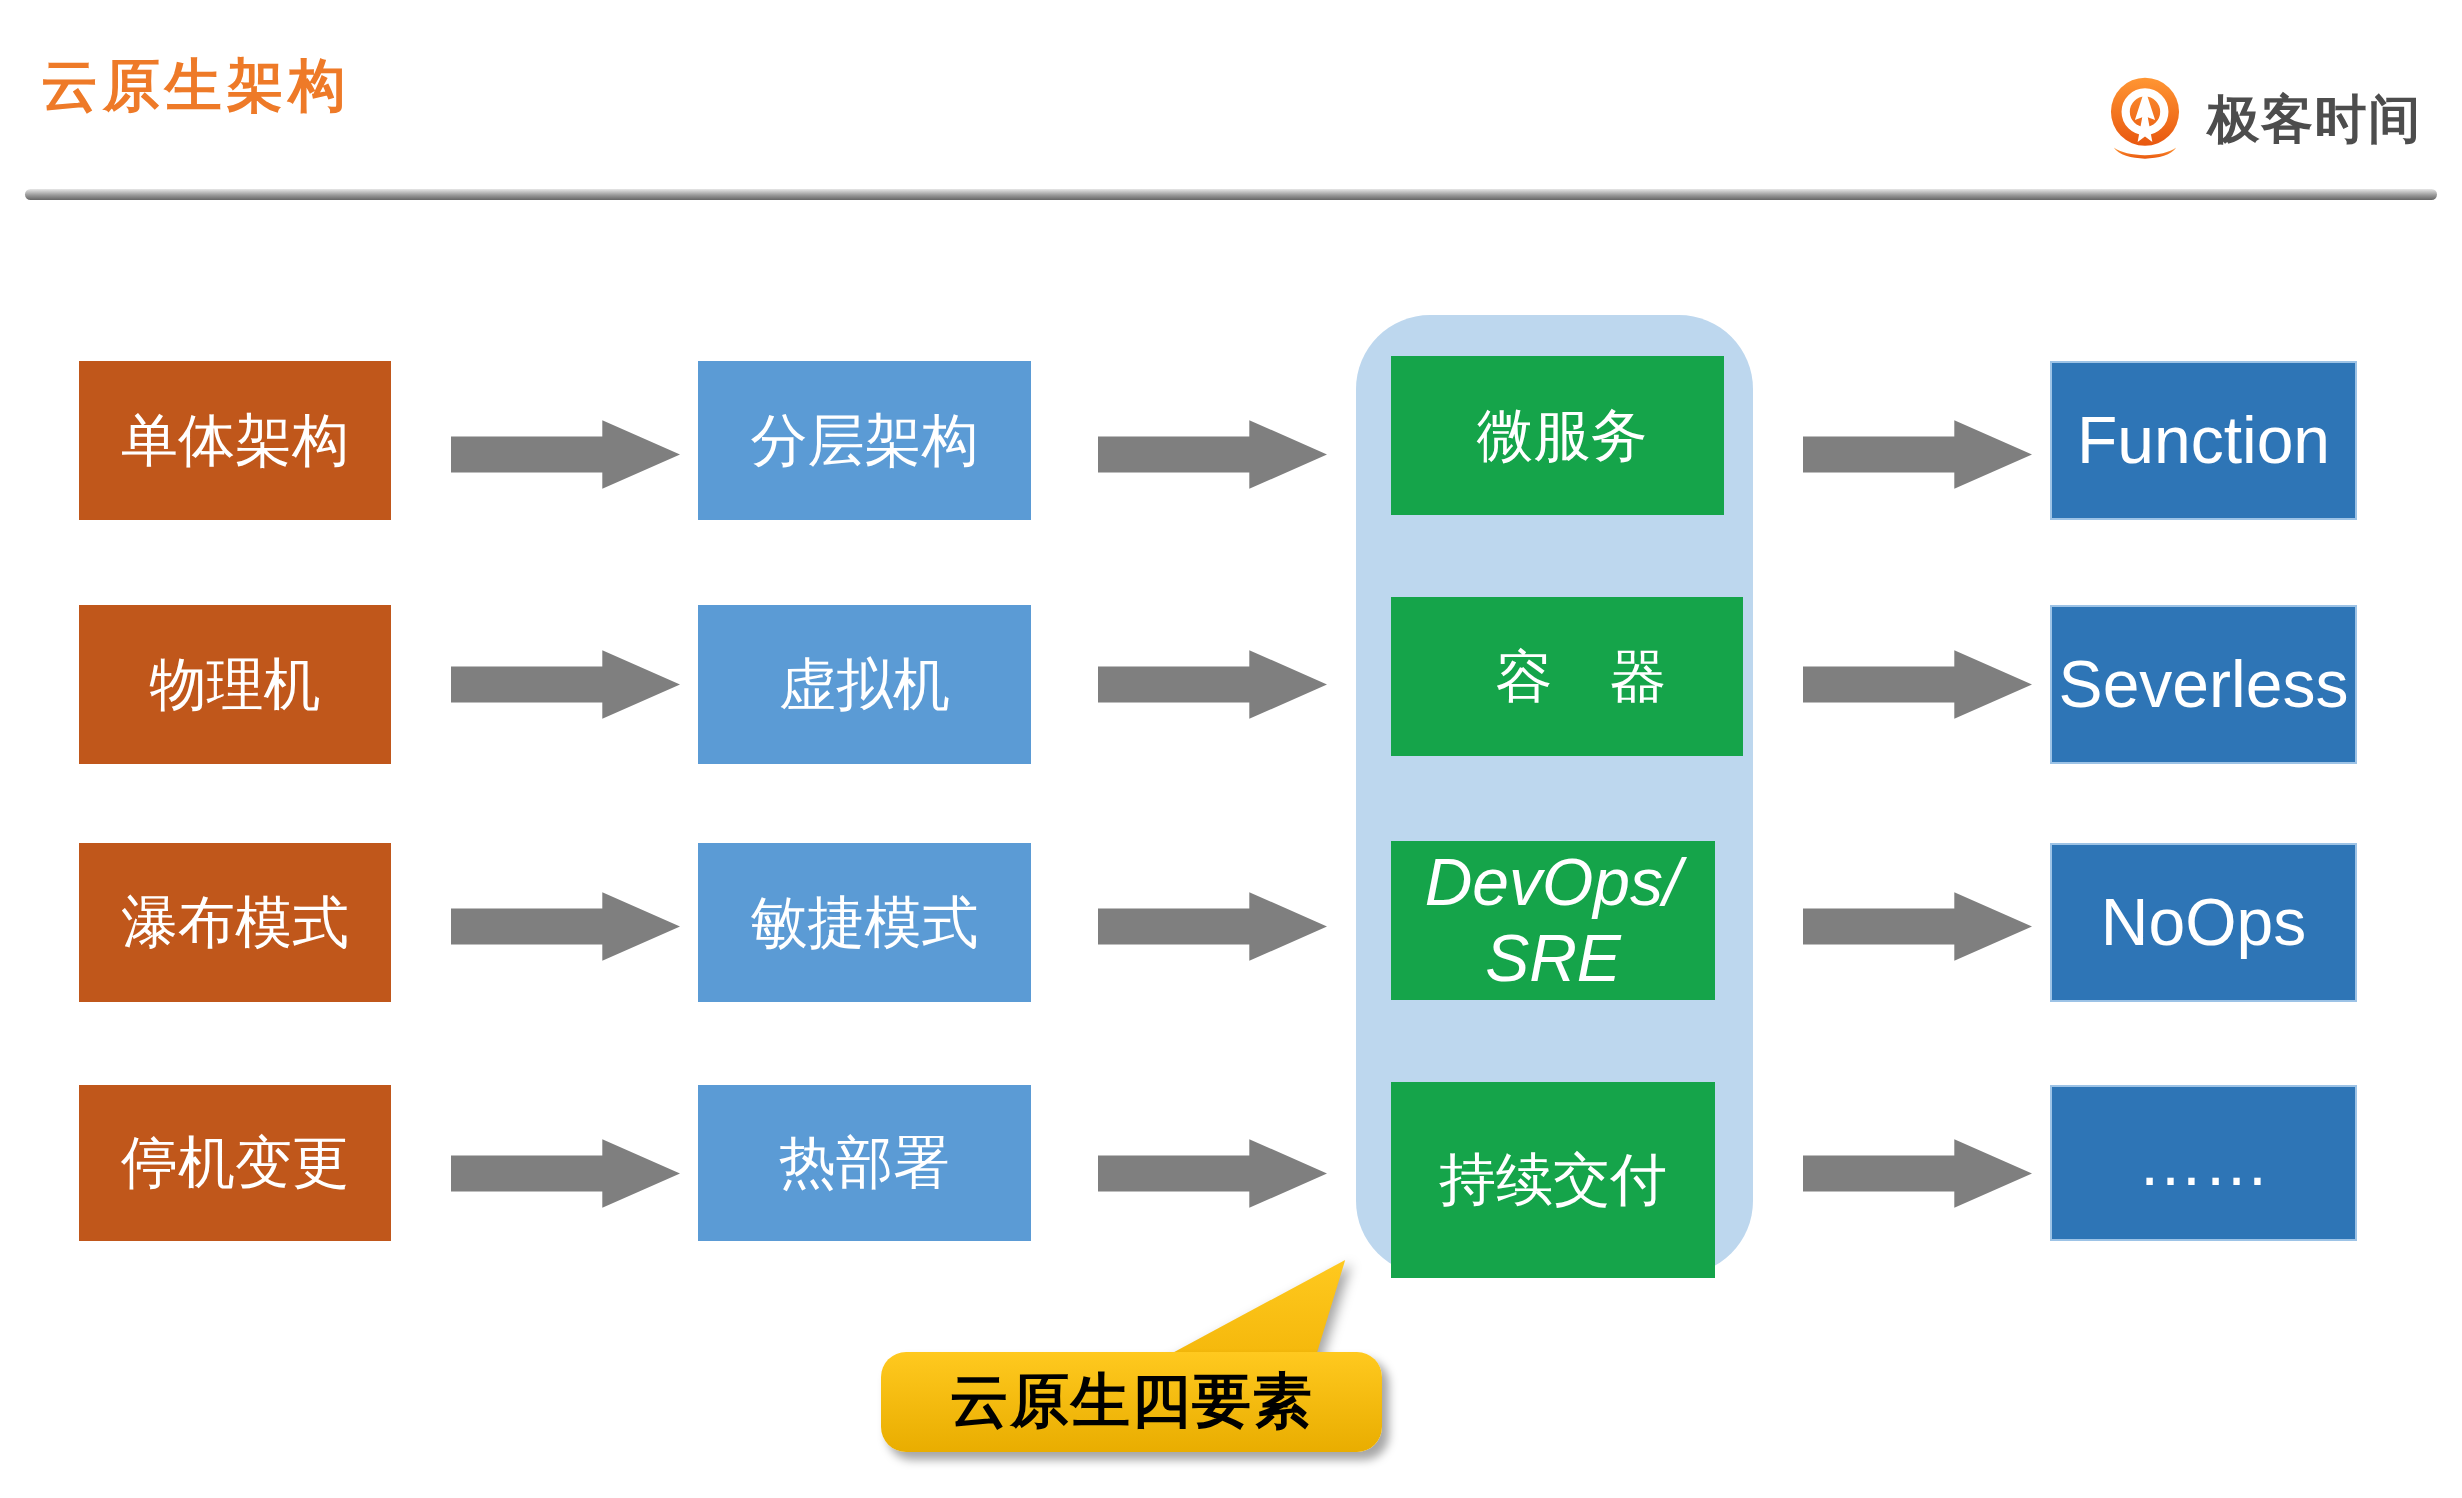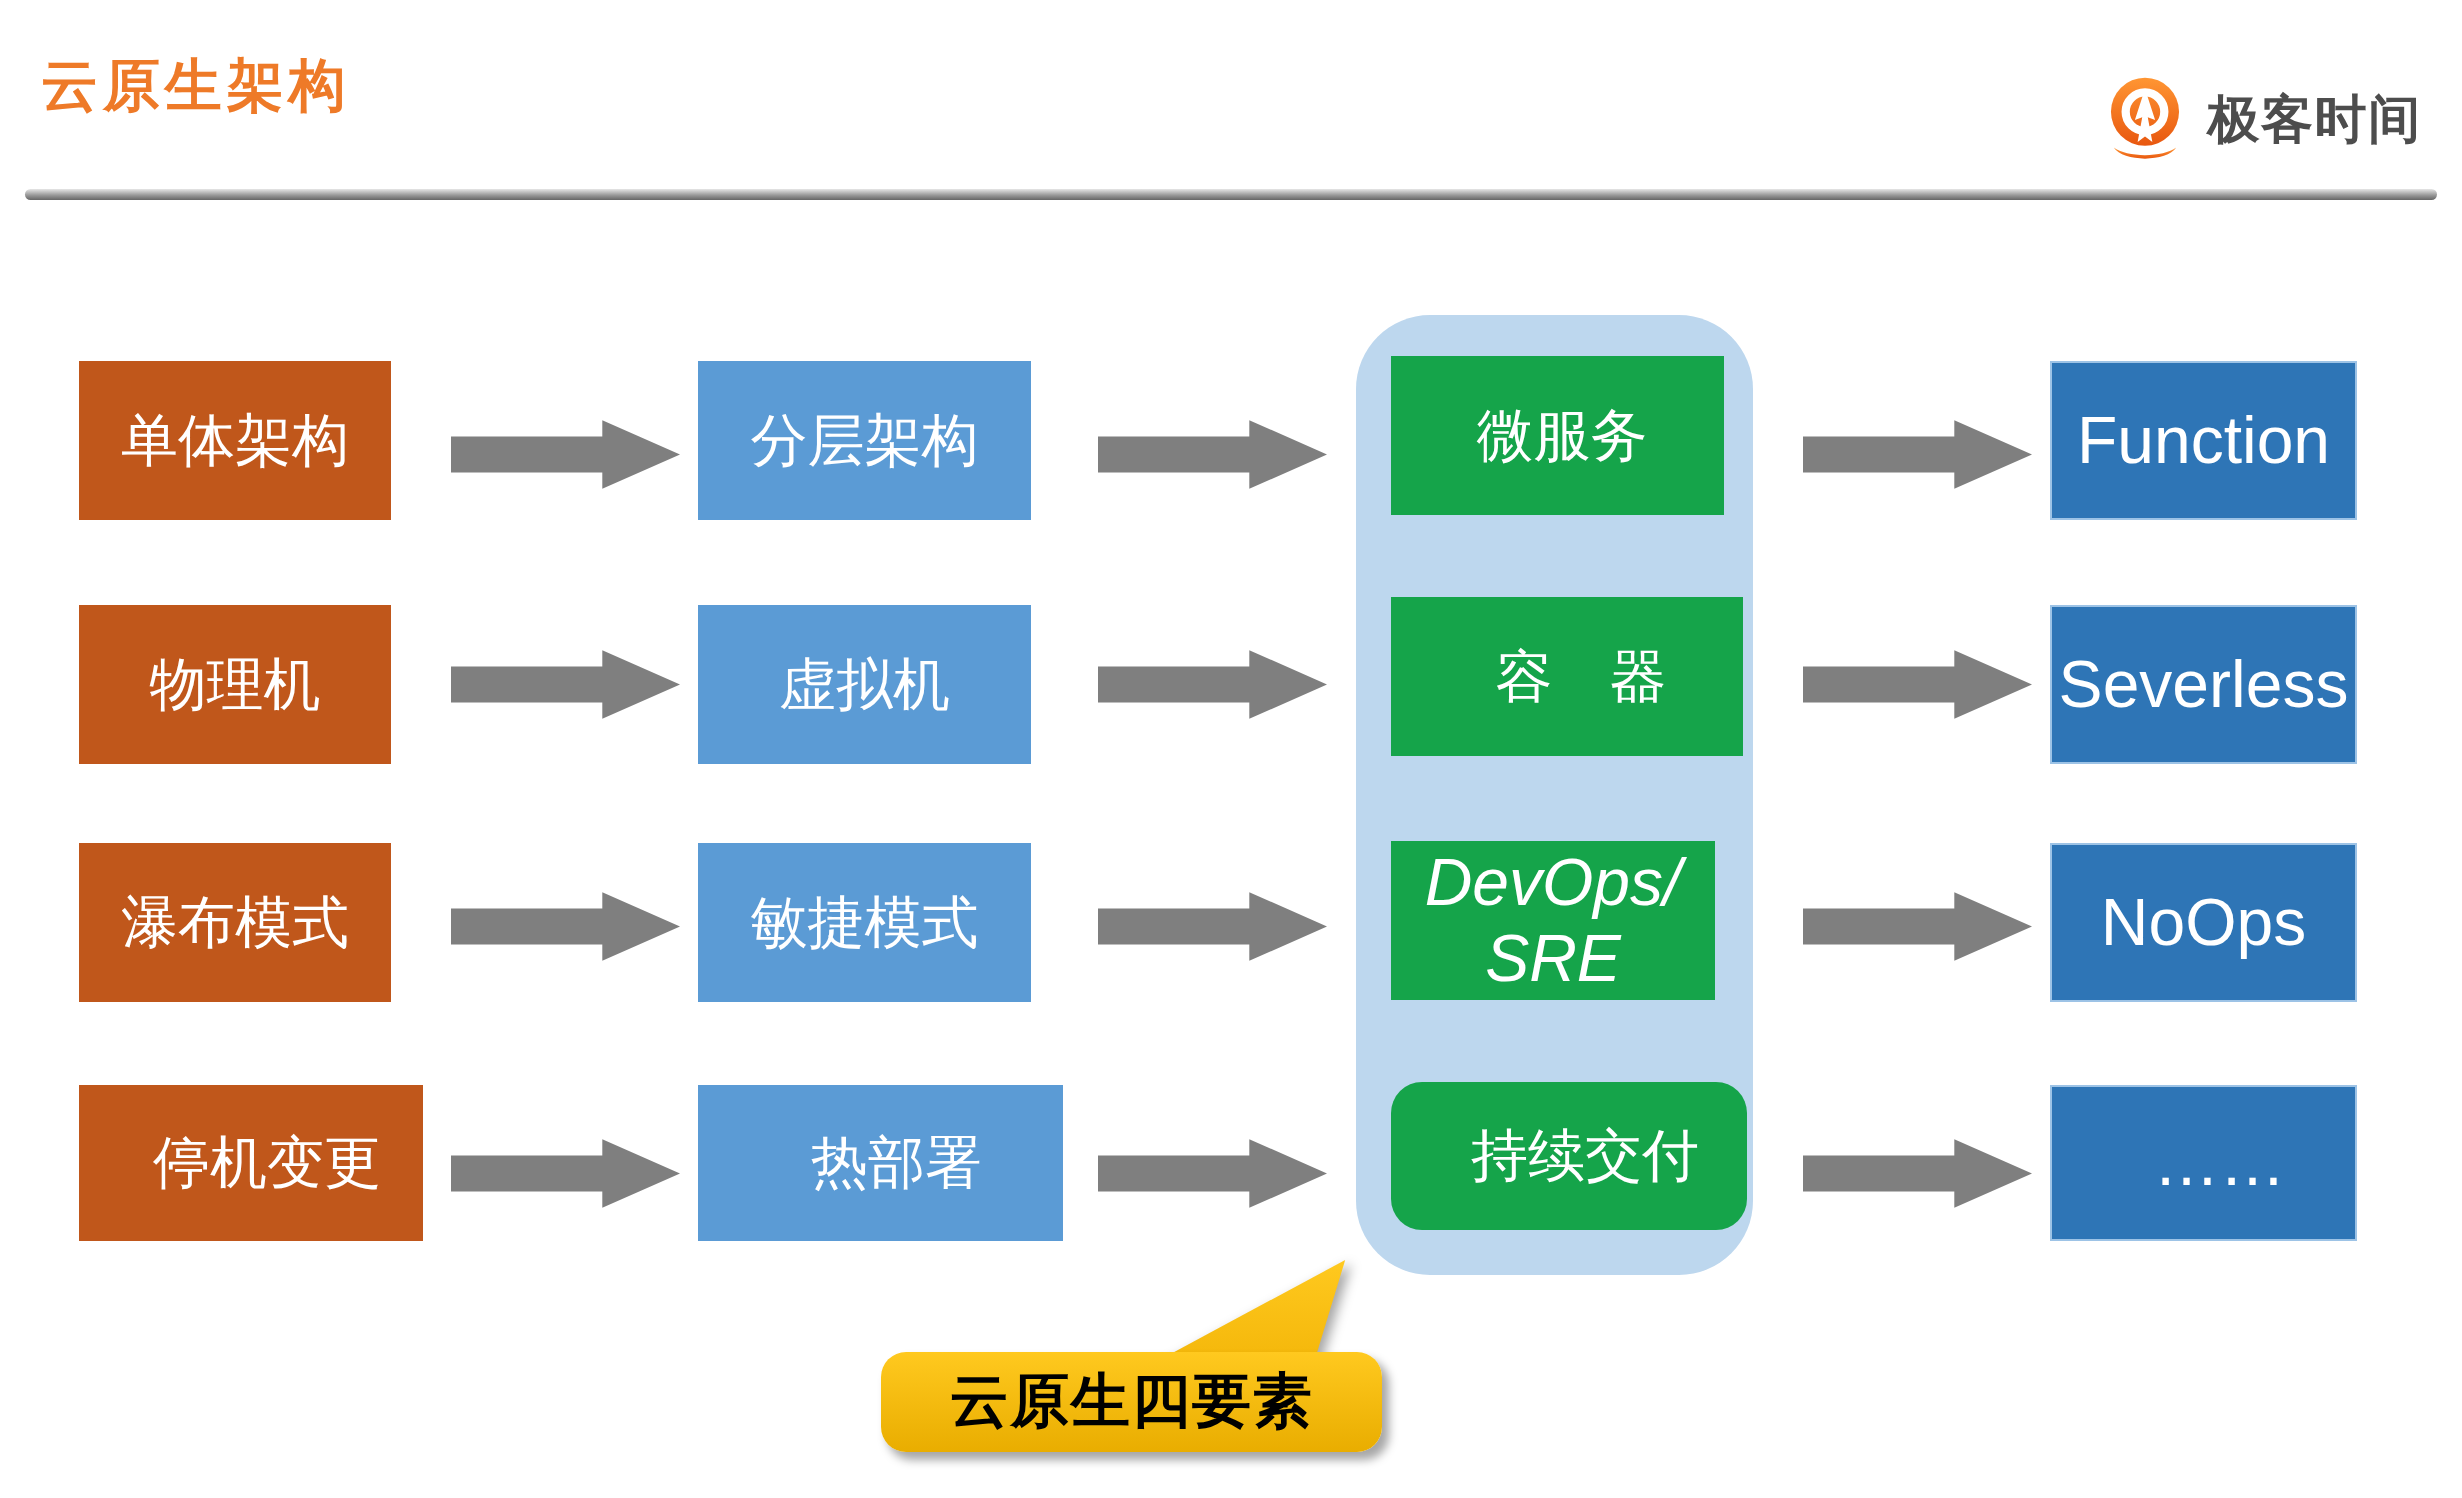--- a/index.html
+++ b/index.html
@@ -36,25 +36,25 @@
     color:#ffffff;font-size:57px;text-align:center;white-space:pre-line;line-height:1.15;
   }
   .en{font-size:66px;}
   .c1{left:79px;width:312px;background:var(--legacy-orange);}
   .c2{left:698px;width:333px;background:var(--mid-blue);}
   .c3{left:1391px;width:324px;background:var(--green);}
   .c4{left:2050px;width:307px;background:var(--dark-blue);border:2.5px solid var(--dark-blue-border);box-sizing:border-box;}
   .r1{top:361px;height:159px;}
   .r2{top:605px;height:159px;}
   .r3{top:843px;height:159px;}
-  .r4{top:1085px;height:156px;padding-left:32px;}
+  .r4{top:1085px;height:156px;}
   .c3.r1{top:356px;padding-left:9px;}
   .c3.r2{top:597px;padding-left:28px;}
   .c3.r3{top:841px;font-style:italic;}
-  .c3.r4{top:1082px;height:148px;border-radius:31px;}
+  .c3.r4{top:1082px;height:196px;}
   
   .cn-container{
     position:absolute;left:1356px;top:315px;width:397px;height:960px;
     border-radius:74px;background:var(--container-blue);
   }
   
   .arrow{position:absolute;width:229px;height:69px;}
   .arrow polygon{fill:var(--arrow-gray);}
   .aA{left:451px;}
   .aB{left:1098px;}

